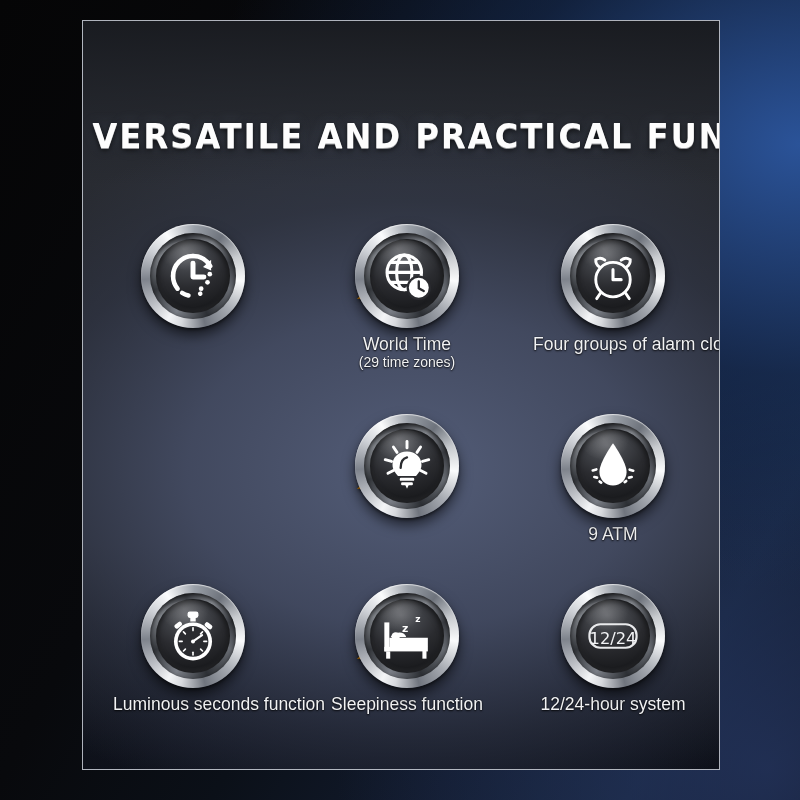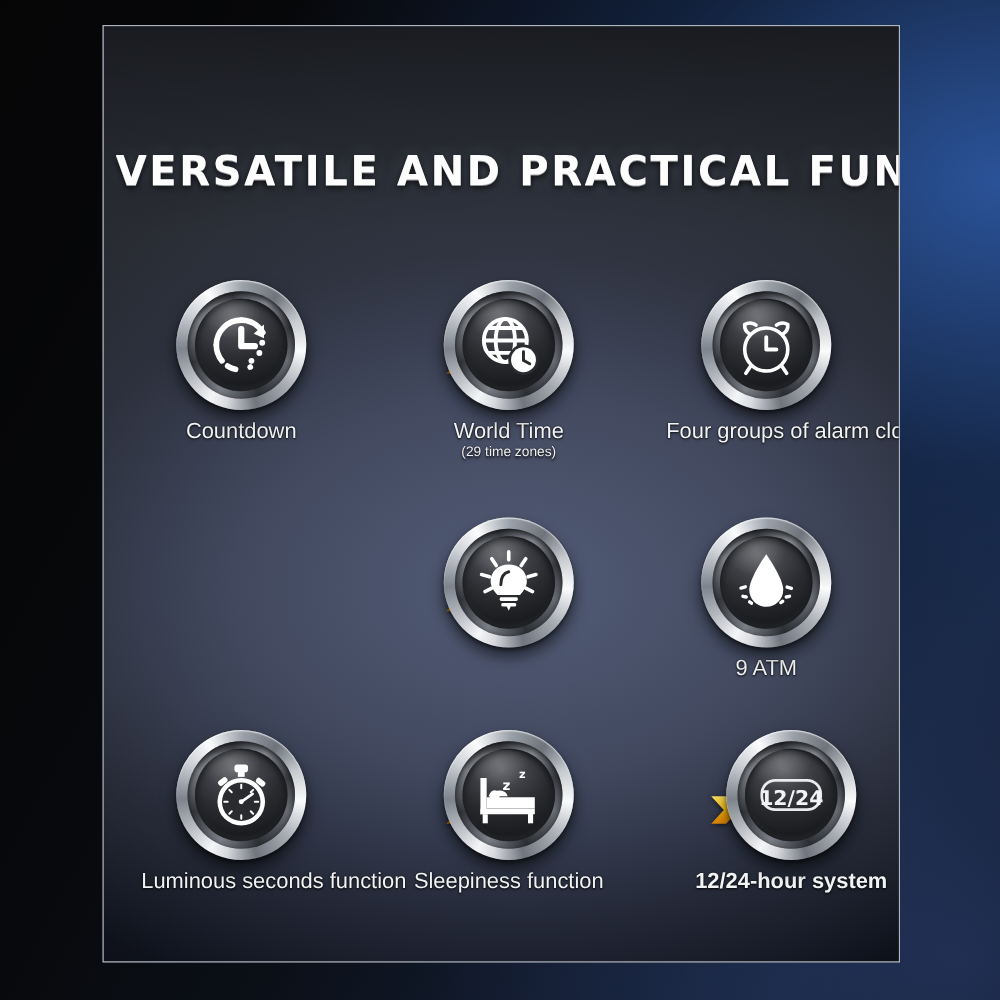--- a/index.html
+++ b/index.html
@@ -97,21 +97,21 @@
 
   
   .cap{
     color:#f2f3f5;
     font-size:17.5px;
     line-height:19px;
     font-family:"Liberation Sans", sans-serif;
     text-shadow:0 1px 2px rgba(0,0,0,0.85), 0 0 1px rgba(0,0,0,0.9);
     white-space:nowrap;
   }
-  .cap .sub{display:block;font-size:11px;line-height:17px;}
+  .cap .sub{display:block;font-size:14px;line-height:17px;}
 
   
   .arrow{position:absolute;width:44px;height:30px;}
   .arrow svg{width:44px;height:30px;display:block;
     filter:drop-shadow(0 1px 2px rgba(0,0,0,0.55));}
 </style>
 </head>
 <body>
 
 <div id="stage">
@@ -138,23 +138,20 @@
                   </g>
                   <circle cx="41" cy="46" r="2.6" fill="#fff"></circle>
                   <circle cx="48" cy="39" r="2.6" fill="#fff"></circle>
                   <circle cx="50.5" cy="30" r="2.6" fill="#fff"></circle>
                   <path d="M52 14 L52 26 L43 22 Z" fill="#ffffff"></path>
                   <path d="M32 18 L32 33 L44 33" fill="none" stroke="#ffffff" stroke-width="5.5" stroke-linecap="round" stroke-linejoin="round"></path>
                 </svg>
               </div>
               <div class="glare"></div>
             </div>
-          </div>
-          <div class="cap">
-            <span>Countdown</span>
           </div>
         </div>
 
         <div class="arrow" style="left:272px;top:56px;">
           <svg viewBox="0 0 44 30">
             <defs>
               <linearGradient id="ag1" x1="0" y1="0" x2="0" y2="1">
                 <stop offset="0%" stop-color="#ffe45c"></stop>
                   <stop offset="42%" stop-color="#ffc81e"></stop>
                 <stop offset="70%" stop-color="#f0a008"></stop>
@@ -363,21 +360,21 @@
           </div>
         </div>
 
         <div class="arrow" style="left:484px;top:56px;">
           <svg viewBox="0 0 44 30">
             <path d="M2 4 L14 4 L24 15 L14 26 L2 26 L12 15 Z" fill="url(#ag1)"></path>
             <path d="M19 4 L31 4 L41 15 L31 26 L19 26 L29 15 Z" fill="url(#ag1)"></path>
           </svg>
         </div>
 
-        <div class="cell" style="left:470px;top:0;font-weight:bold;">
+        <div class="cell" style="left:450px;top:0;">
           <div class="badgewrap">
             <div class="badge">
               <div class="ring2"></div>
               <div class="face">
                 <svg class="ico" viewBox="0 0 64 64">
                   <rect x="6" y="19" width="52" height="26" rx="12" fill="none" stroke="#e9eaec" stroke-width="2.4"></rect>
                   <text x="32" y="41" text-anchor="middle" font-family="DejaVu Sans, sans-serif" font-size="18" fill="#f2f3f5">12/24</text>
                 </svg>
               </div>
               <div class="glare"></div>

